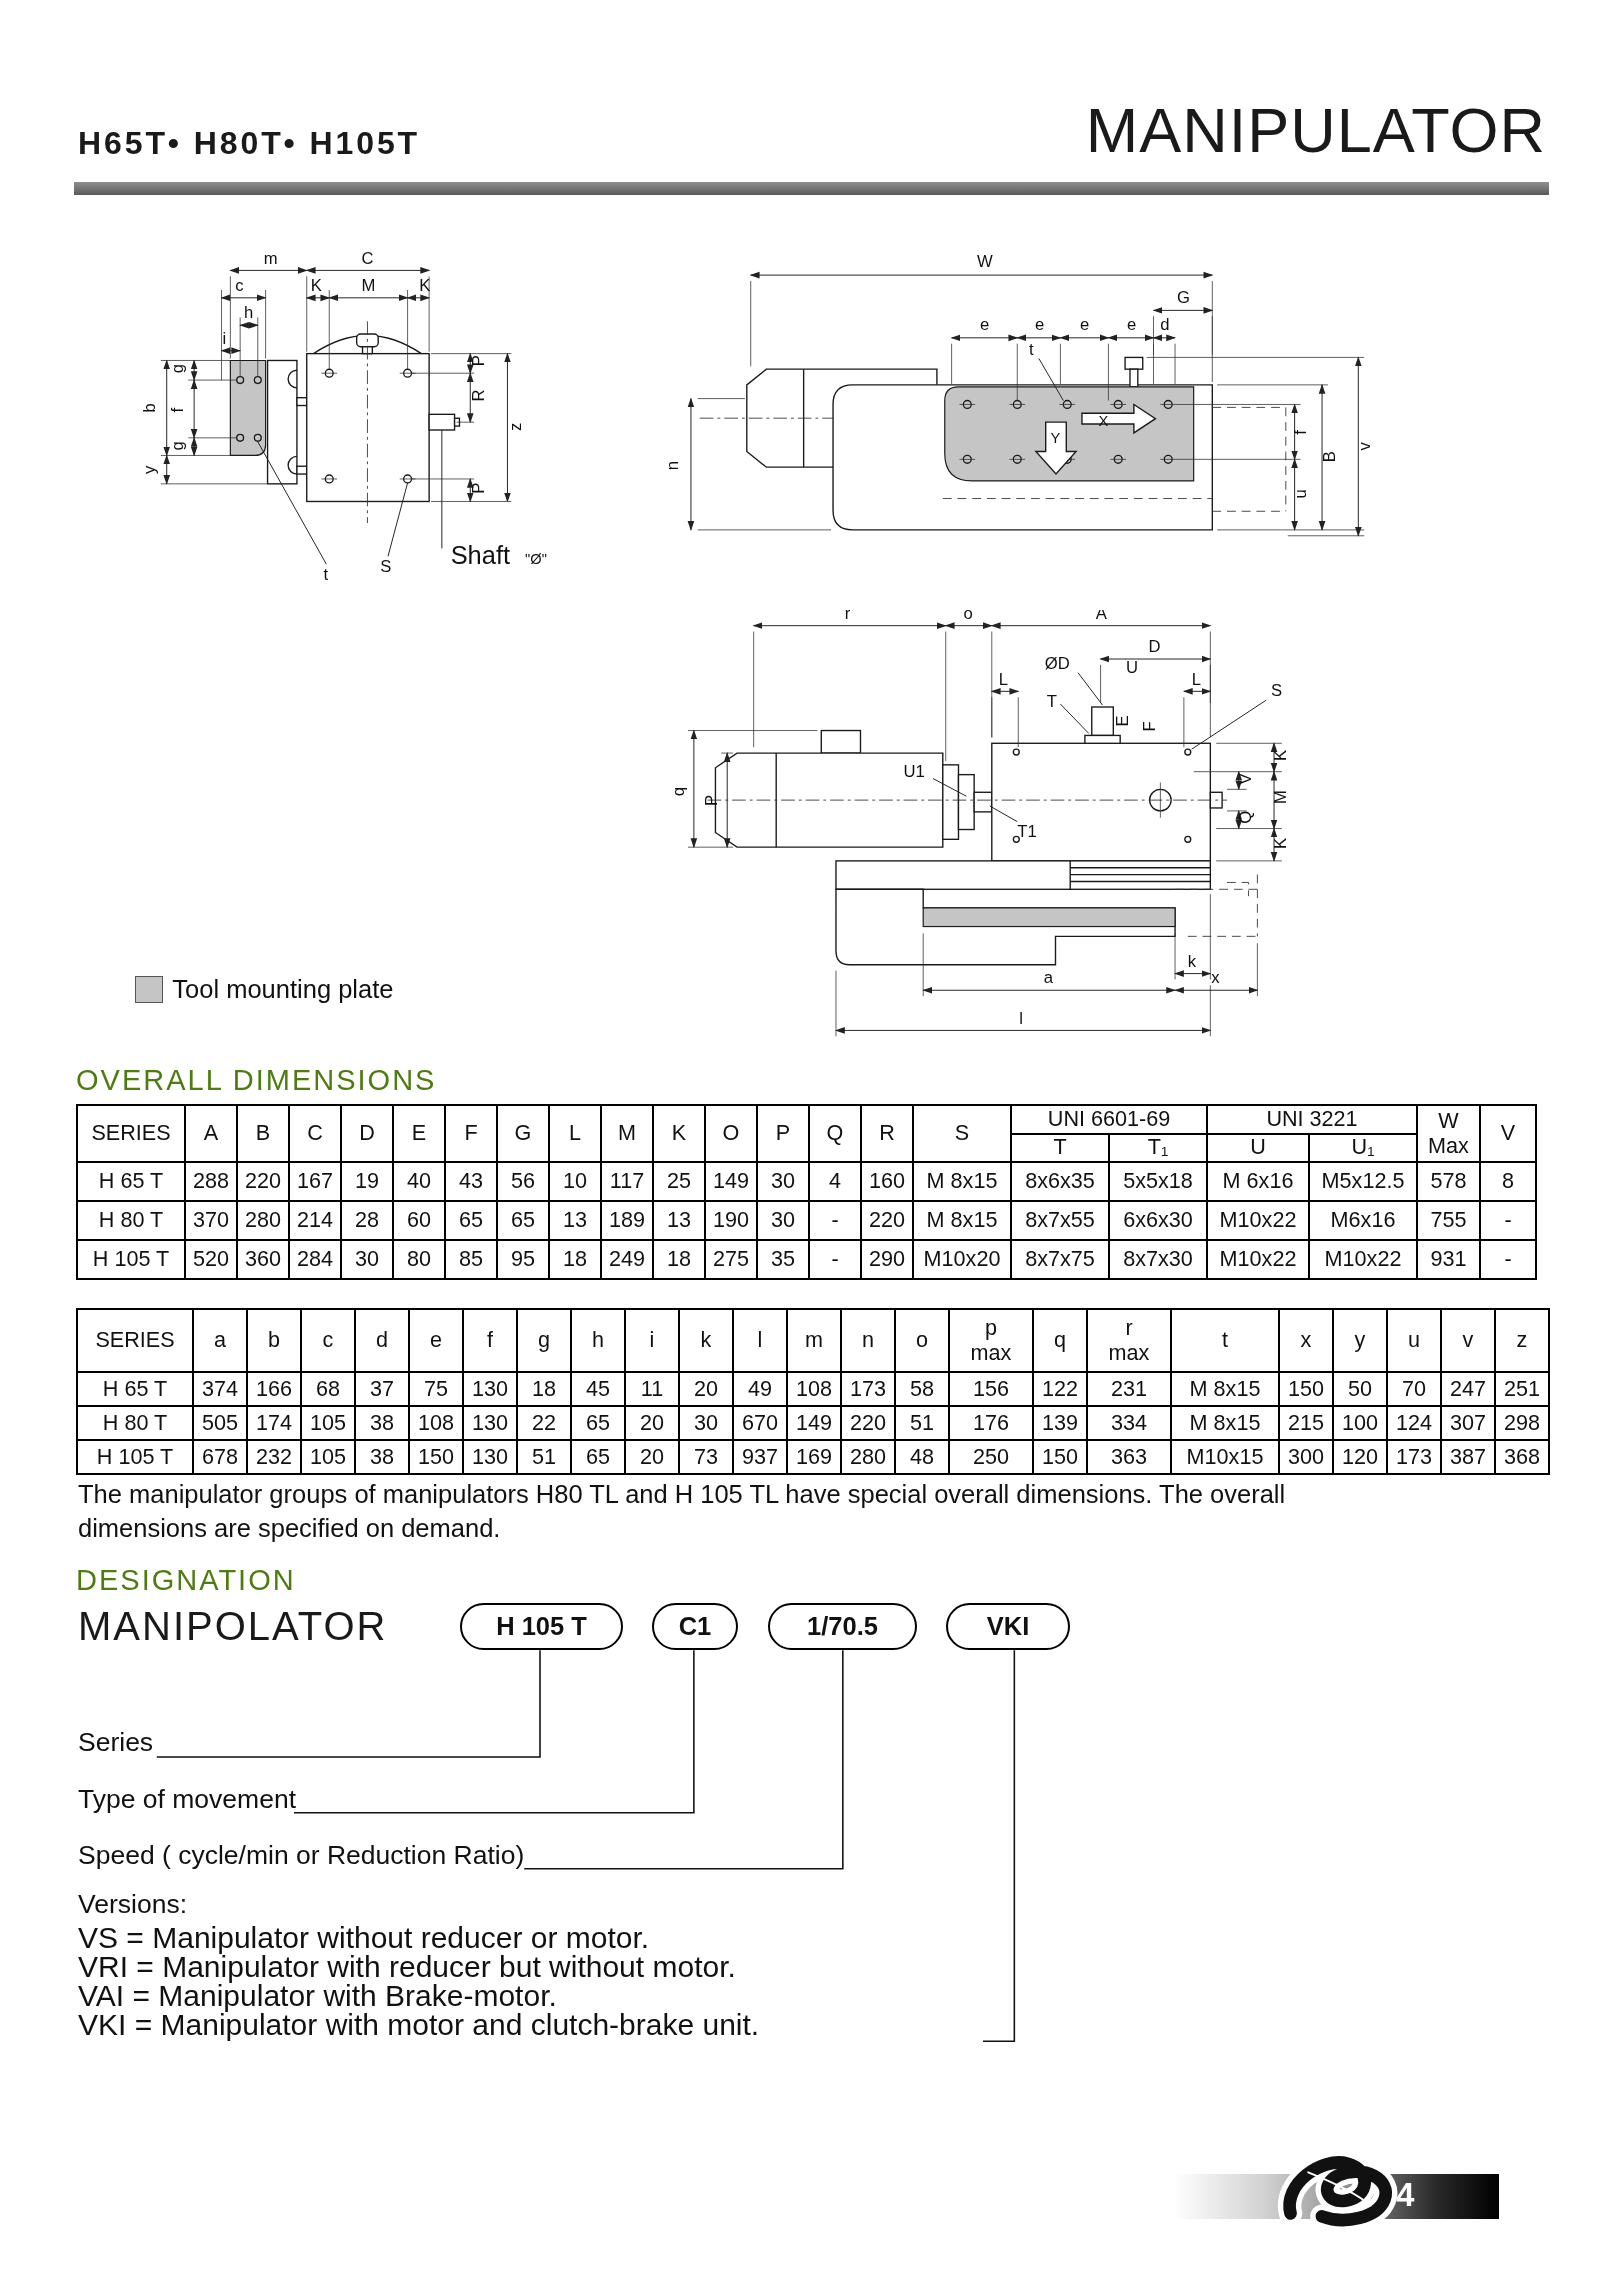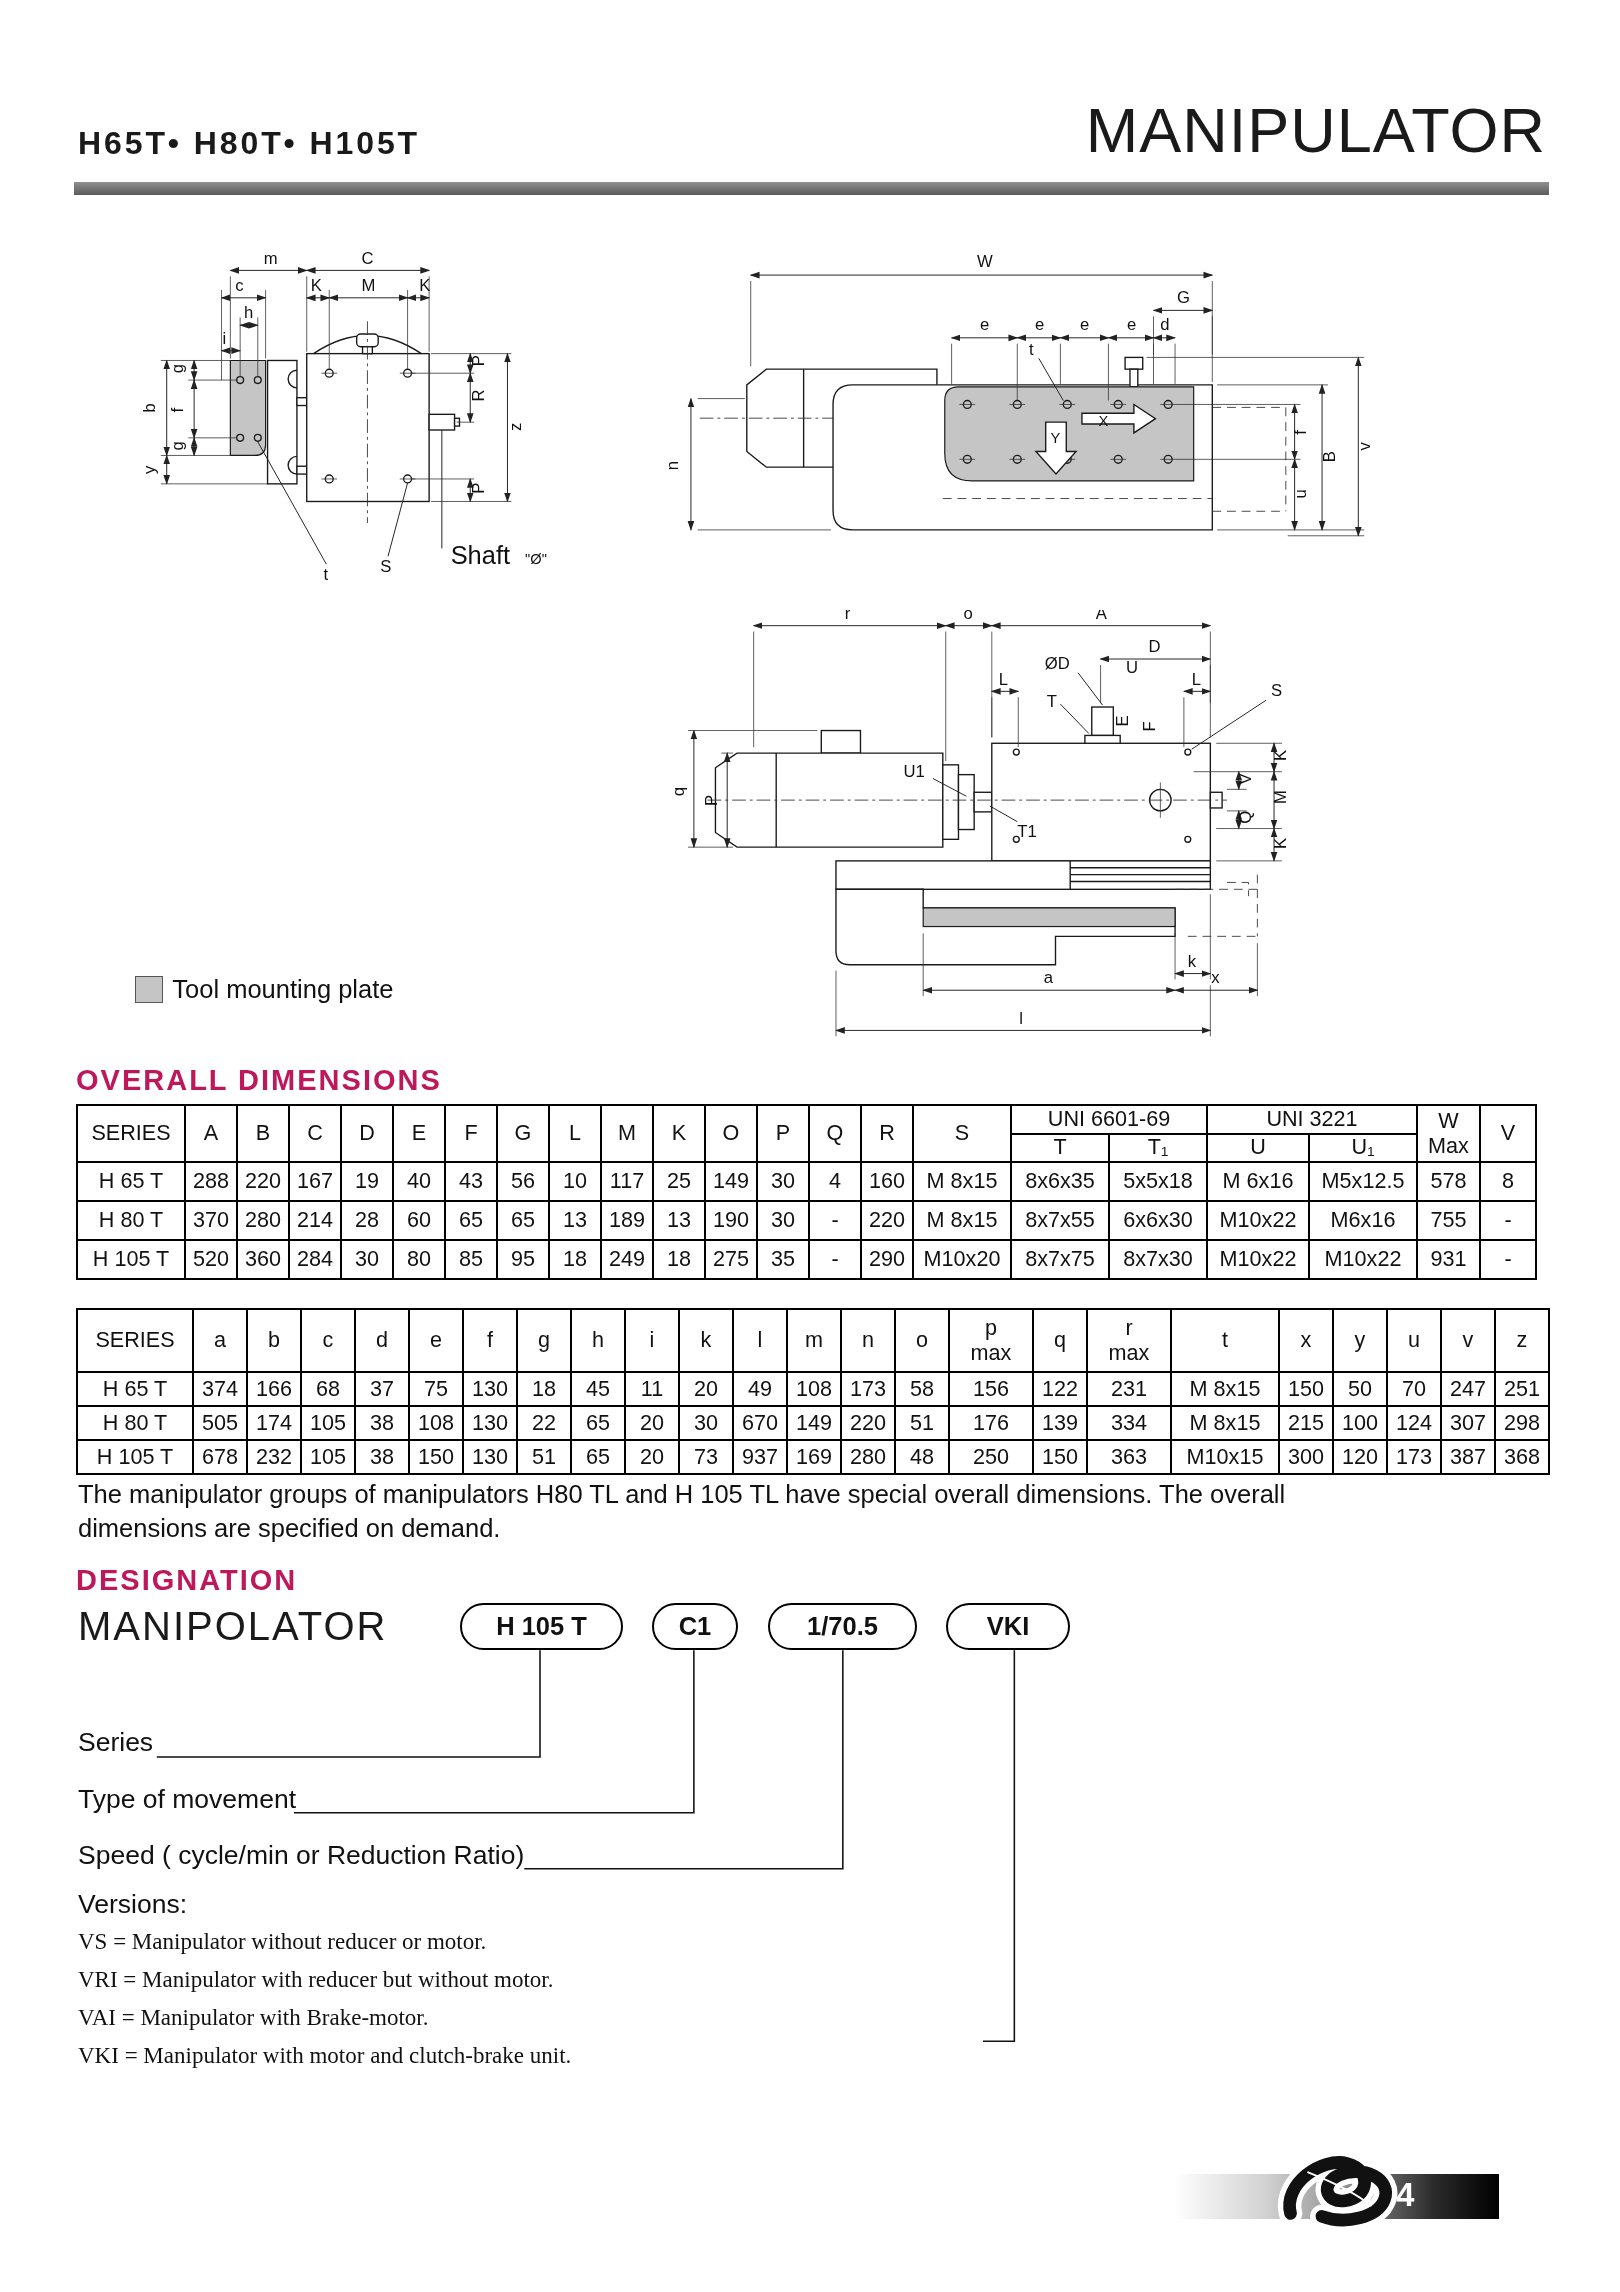--- a/index.html
+++ b/index.html
@@ -4,39 +4,39 @@
 <style>
   html,body{margin:0;padding:0;background:#e8e8e8;}
   .page{position:relative;width:1620px;height:2293px;background:#ffffff;margin:0 auto;
         font-family:"Liberation Sans",sans-serif;color:#111;overflow:hidden;}
   .abs{position:absolute;}
   
   .models{left:78px;top:125px;font-size:32px;letter-spacing:2.9px;font-weight:700;color:#1a1a1a;}
   .title{right:74px;top:94px;font-size:63px;font-weight:500;letter-spacing:1px;color:#1a1a1a;}
   .rule{left:74px;top:182px;width:1475px;height:12.7px;background:linear-gradient(#8f8f8f,#5a5a5a);}
   
-  .sechead{font-size:29px;font-weight:bold;letter-spacing:2px;color:#be185d;}
+  .sechead{font-size:29px;font-weight:normal;letter-spacing:2px;color:#4d7c0f;}
   
   .legend{left:135px;top:975px;display:flex;align-items:center;gap:9.8px;font-size:25.5px;}
   .legend .sw{width:25.5px;height:25.5px;background:#c5c5c5;border:1px solid #555;}
   
   .tbl{border-collapse:collapse;table-layout:fixed;border:2.9px solid #000;}
   .tbl th,.tbl td{border:2px solid #000;text-align:center;vertical-align:middle;
        font-weight:normal;font-size:21.6px;color:#111;padding:0;white-space:pre-line;
        font-family:"Liberation Sans","DejaVu Sans",sans-serif;overflow:hidden;line-height:1.15;}
   #t1 thead tr.h1 th{height:26.5px;} #t1 thead tr.h2 th{height:26.5px;}
   #t1 tbody td{height:37px;}
   #t2 thead th{height:61px;} #t2 tbody td{height:32px;}
   
   .note{left:78px;top:1478px;width:1392px;font-size:25.5px;line-height:1.32;white-space:pre-line;}
   .manip{left:78px;top:1604px;font-size:40px;letter-spacing:2px;font-weight:500;color:#1a1a1a;}
   .pill{position:absolute;top:1603px;height:43px;border:2px solid #000;border-radius:23.5px;
         display:flex;align-items:center;justify-content:center;font-size:25.5px;font-weight:bold;}
   .dlabel{font-size:26.5px;}
-  .vers{left:78px;top:1923px;font-size:23px;line-height:38px;white-space:pre-line;font-family:Liberation Serif, serif;}
+  .vers{left:78px;top:1923px;font-size:30px;line-height:29px;white-space:pre-line;}
   
   .lbl{font-family:"Liberation Sans",sans-serif;font-size:17px;fill:#111;}
   .lbl2{font-family:"Liberation Sans",sans-serif;font-size:26px;fill:#111;}
   .lbl3{font-family:"Liberation Sans",sans-serif;font-size:15px;fill:#111;}
   .dim{stroke:#222;stroke-width:1;fill:none;}
   .thin{stroke:#333;stroke-width:0.8;fill:none;}
   .part{stroke:#1a1a1a;stroke-width:1.4;fill:#ffffff;}
   .partn{stroke:#1a1a1a;stroke-width:1.4;fill:none;}
   .gray{stroke:#1a1a1a;stroke-width:1.2;fill:#c5c5c5;}
   .cl{stroke:#333;stroke-width:0.9;fill:none;stroke-dasharray:14 4 3 4;}

